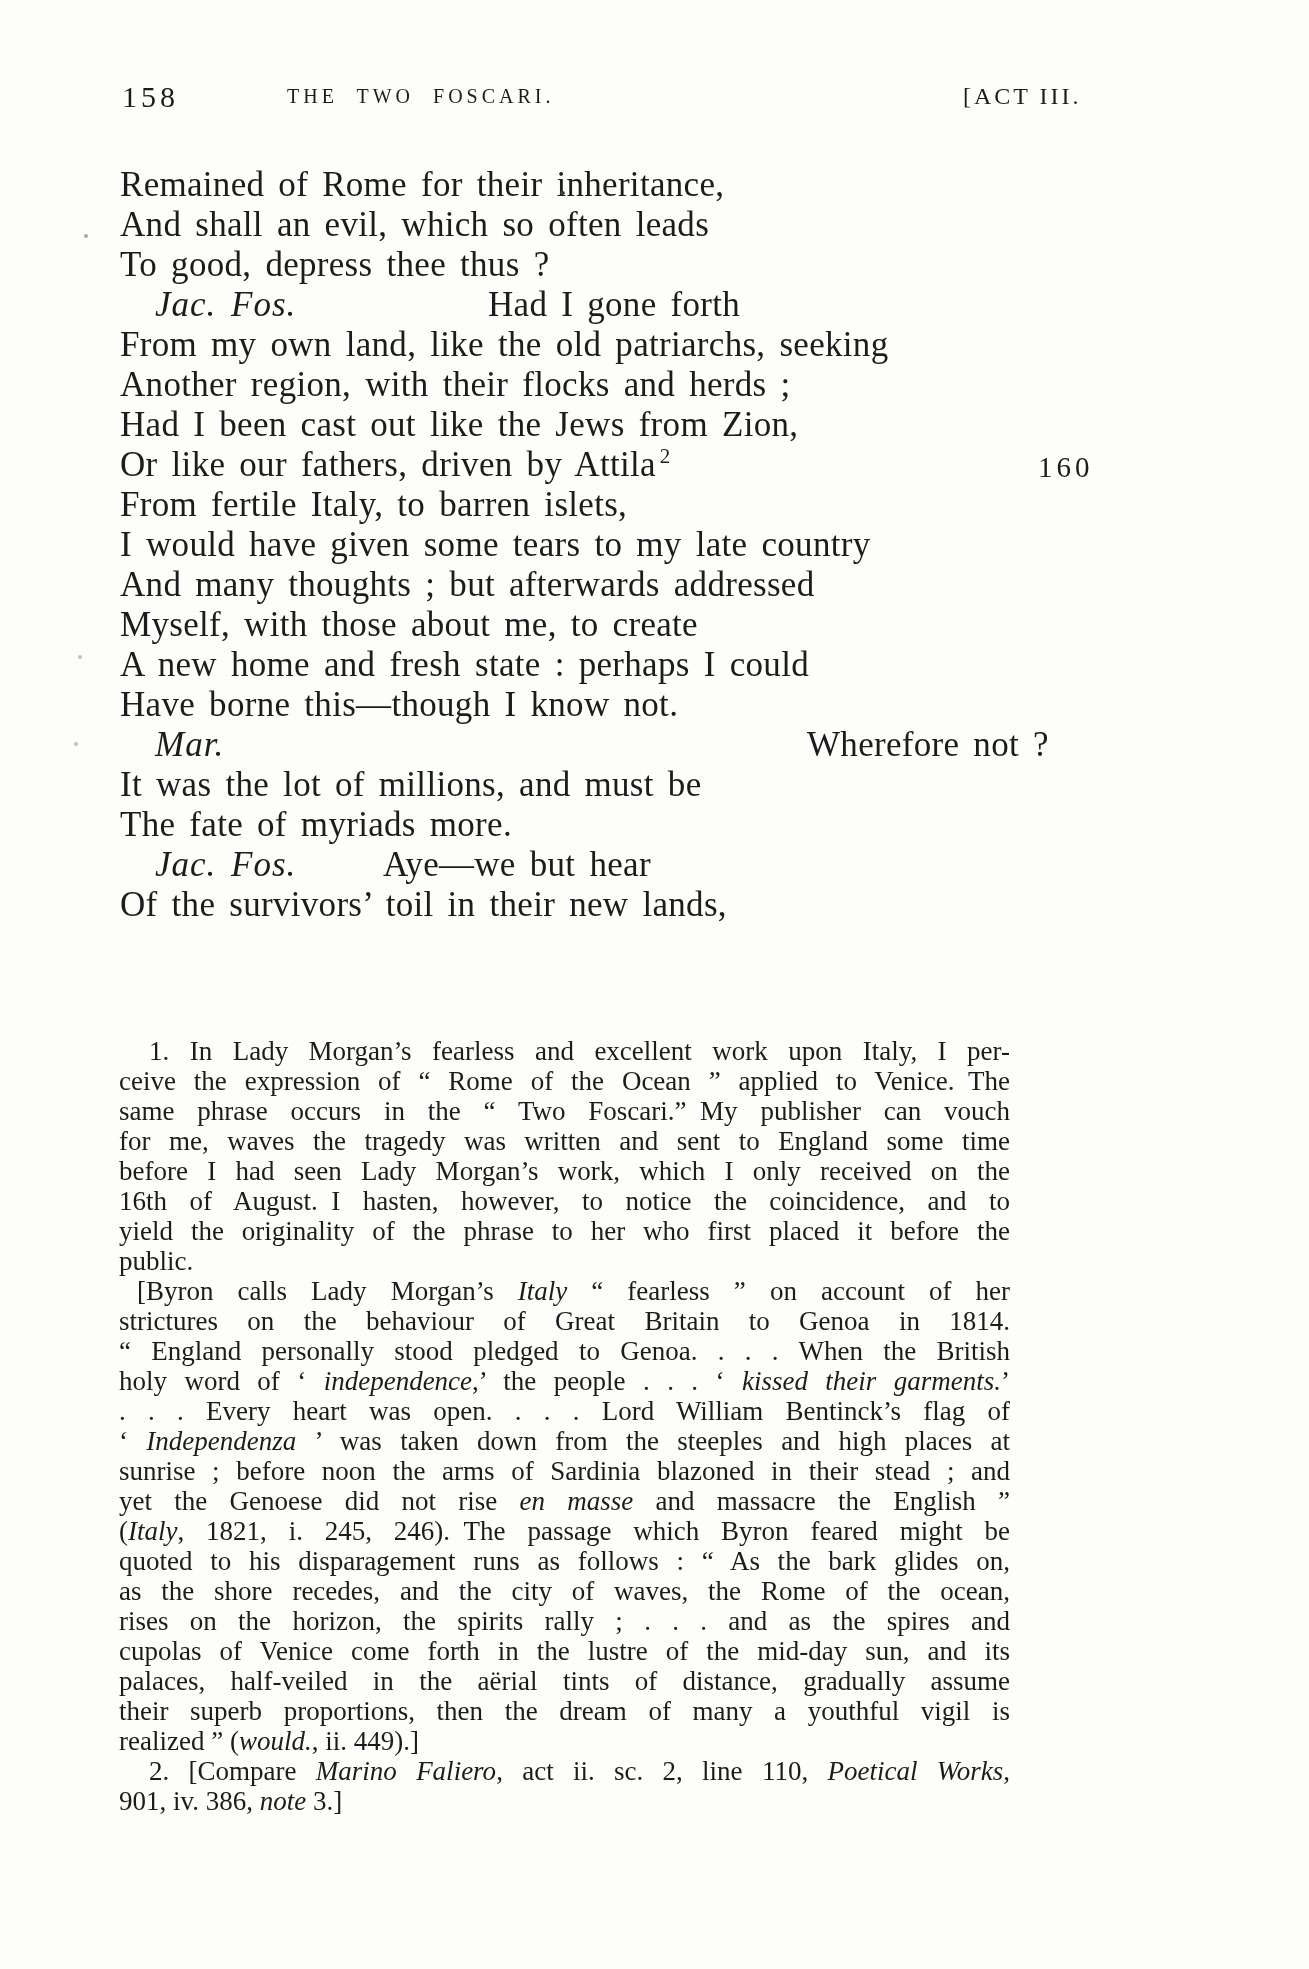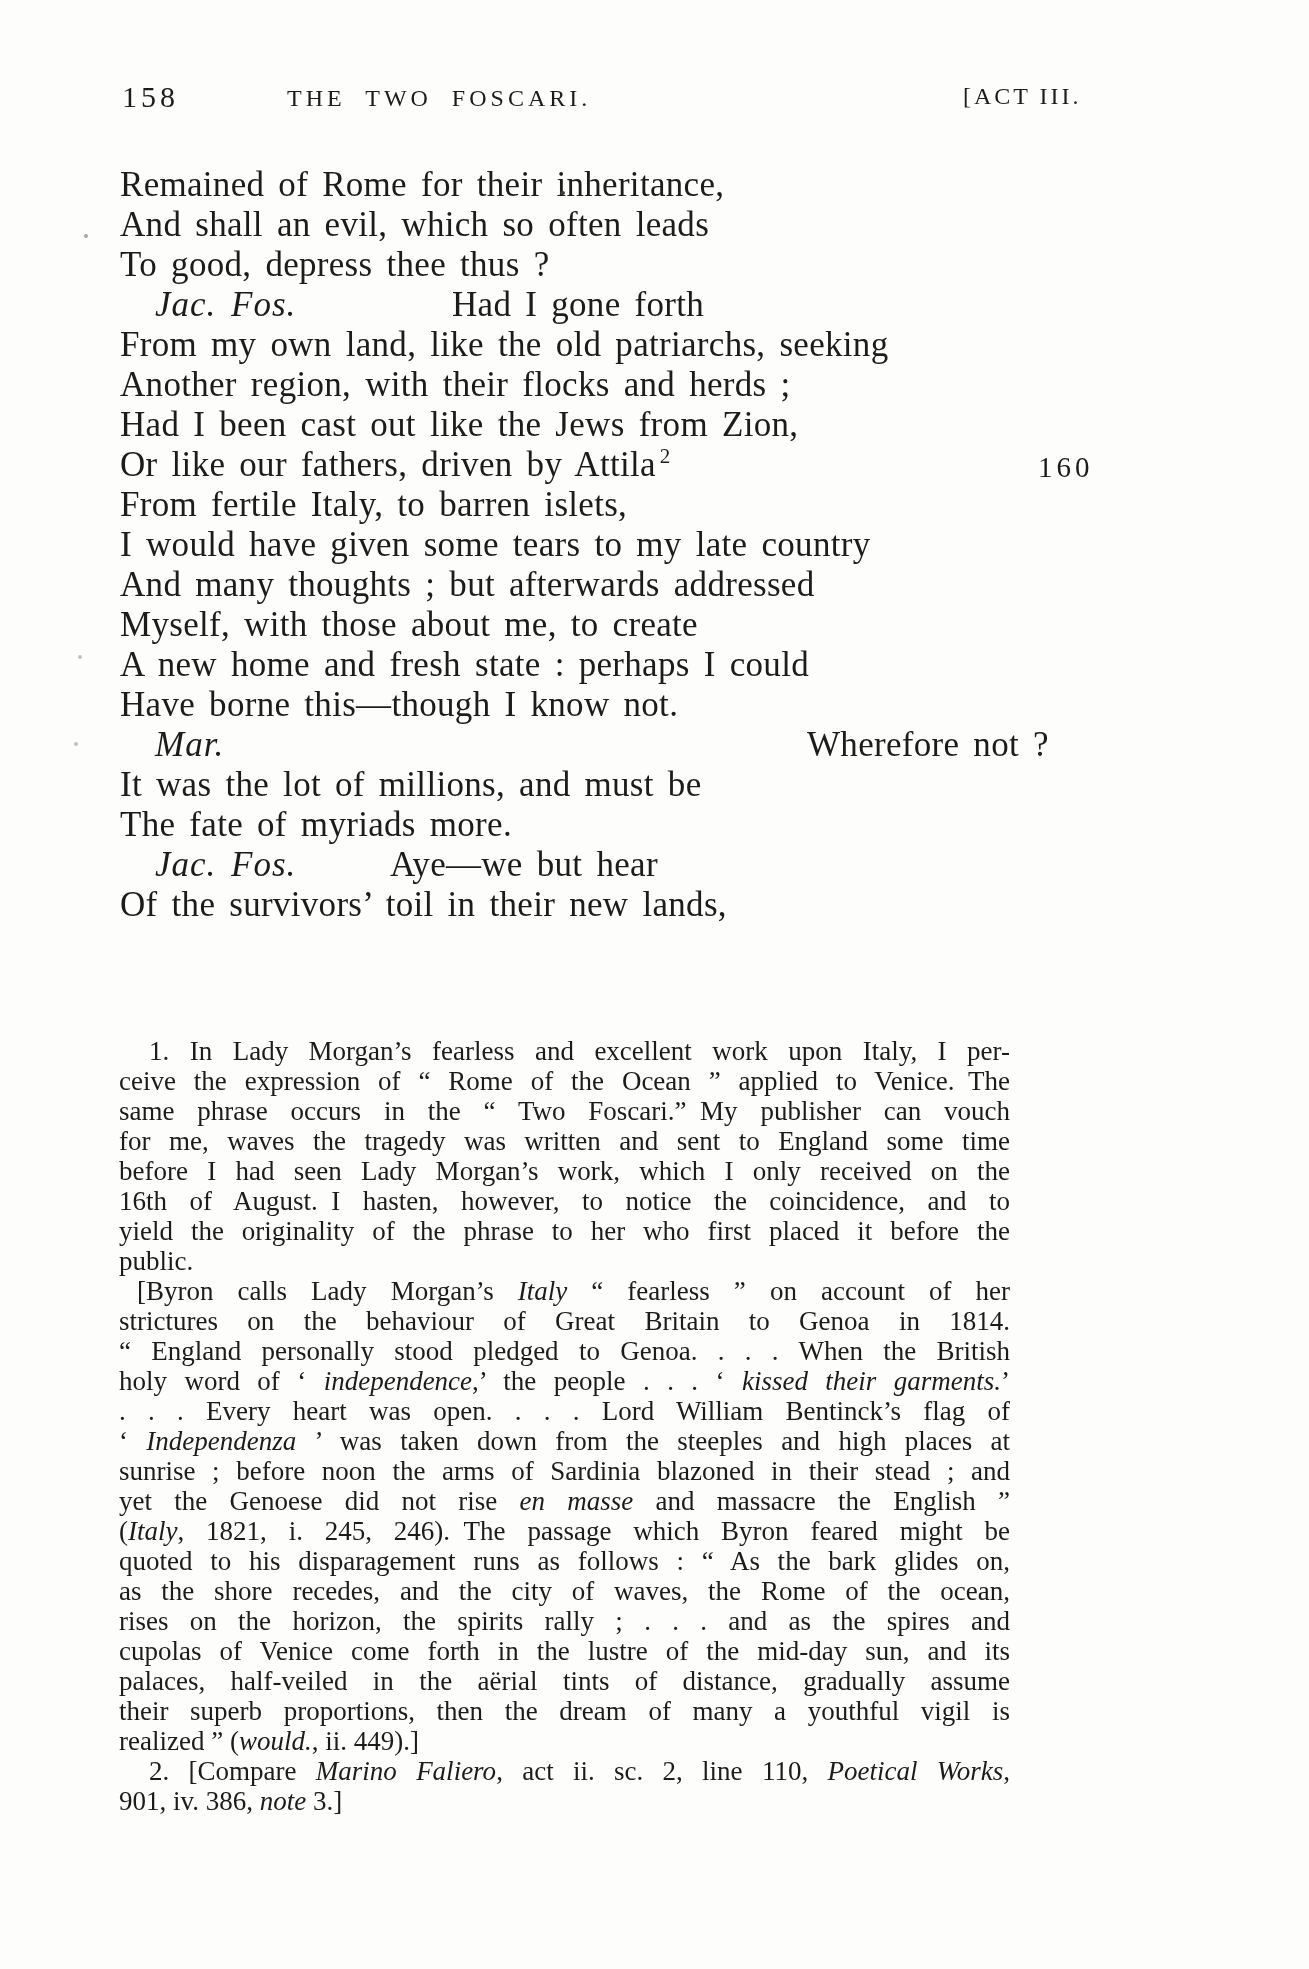--- a/index.html
+++ b/index.html
@@ -7,21 +7,21 @@
   html,body { margin:0; padding:0; background:var(--paper); }
   .page {
     position:relative; width:1114px; height:1969px;
     background:var(--paper); color:var(--ink);
     font-family:"Liberation Serif","DejaVu Serif",serif;
     overflow:hidden;
   }
   
   .pagehead { position:absolute; top:80px; left:0; width:100%; height:42px; }
   .pnum  { position:absolute; left:122px; top:0;  font-size:30px; letter-spacing:4px; }
-  .ptitle{ position:absolute; left:287px; top:5px; font-size:24px; letter-spacing:4px; word-spacing:10px; }
+  .ptitle{ position:absolute; left:287px; top:5px; font-size:20px; letter-spacing:4px; word-spacing:10px; }
   .pact  { position:absolute; left:963px; top:3px; font-size:24px; letter-spacing:3px; }
   
   .verse {
     position:absolute; top:165px; left:120px; width:900px;
     font-size:35px; line-height:40px; word-spacing:5px; letter-spacing:0.3px;
     white-space:nowrap;
   }
   .vline { position:relative; height:40px; }
   .speaker { font-style:italic; margin-left:35px; letter-spacing:1px; }
   .cont { position:absolute; top:0; }
@@ -60,35 +60,35 @@
   <header class="pagehead">
     <span class="pnum">158</span>
     <span class="ptitle">THE TWO FOSCARI.</span>
     <span class="pact">[ACT III.</span>
   </header>
 
   <main class="verse" id="verse">
       <div class="vline"><span>Remained of Rome for their inheritance,</span></div>
       <div class="vline"><span>And shall an evil, which so often leads</span></div>
       <div class="vline"><span>To good, depress thee thus ?</span></div>
-      <div class="vline"><span class="speaker">Jac. Fos.</span><span class="cont" style="left: 332px;">Had I gone forth</span></div>
+      <div class="vline"><span class="speaker">Jac. Fos.</span><span class="cont" style="left: 368px;">Had I gone forth</span></div>
       <div class="vline"><span>From my own land, like the old patriarchs, seeking</span></div>
       <div class="vline"><span>Another region, with their flocks and herds ;</span></div>
       <div class="vline"><span>Had I been cast out like the Jews from Zion,</span></div>
       <div class="vline"><span>Or like our fathers, driven by Attila</span><sup>2</sup><span class="lineno">160</span></div>
       <div class="vline"><span>From fertile Italy, to barren islets,</span></div>
       <div class="vline"><span>I would have given some tears to my late country</span></div>
       <div class="vline"><span>And many thoughts ; but afterwards addressed</span></div>
       <div class="vline"><span>Myself, with those about me, to create</span></div>
       <div class="vline"><span>A new home and fresh state : perhaps I could</span></div>
       <div class="vline"><span>Have borne this—though I know not.</span></div>
       <div class="vline"><span class="speaker">Mar.</span><span class="cont" style="left: 687px;">Wherefore not ?</span></div>
       <div class="vline"><span>It was the lot of millions, and must be</span></div>
       <div class="vline"><span>The fate of myriads more.</span></div>
-      <div class="vline"><span class="speaker">Jac. Fos.</span><span class="cont" style="left: 270px;">Aye—we but hear</span></div>
+      <div class="vline"><span class="speaker">Jac. Fos.</span><span class="cont" style="left: 263px;">Aye—we but hear</span></div>
       <div class="vline"><span>Of the survivors’ toil in their new lands,</span></div>
     </main>
 
   <section class="footnotes" id="footnotes">
       <div class="fline" style="text-indent: 30px;"><span>1. In Lady Morgan’s fearless and excellent work upon Italy, I per-</span></div>
       <div class="fline"><span>ceive the expression of “ Rome of the Ocean ” applied to Venice. The</span></div>
       <div class="fline"><span>same phrase occurs in the “ Two Foscari.” My publisher can vouch</span></div>
       <div class="fline"><span>for me, waves the tragedy was written and sent to England some time</span></div>
       <div class="fline"><span>before I had seen Lady Morgan’s work, which I only received on the</span></div>
       <div class="fline"><span>16th of August. I hasten, however, to notice the coincidence, and to</span></div>

